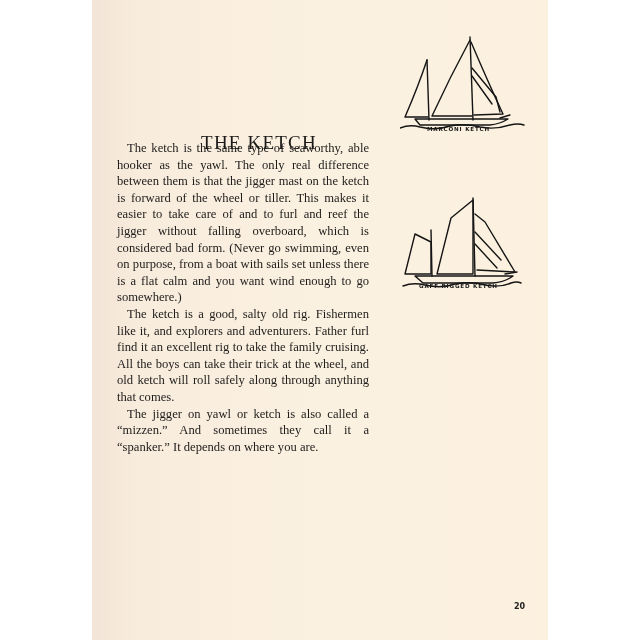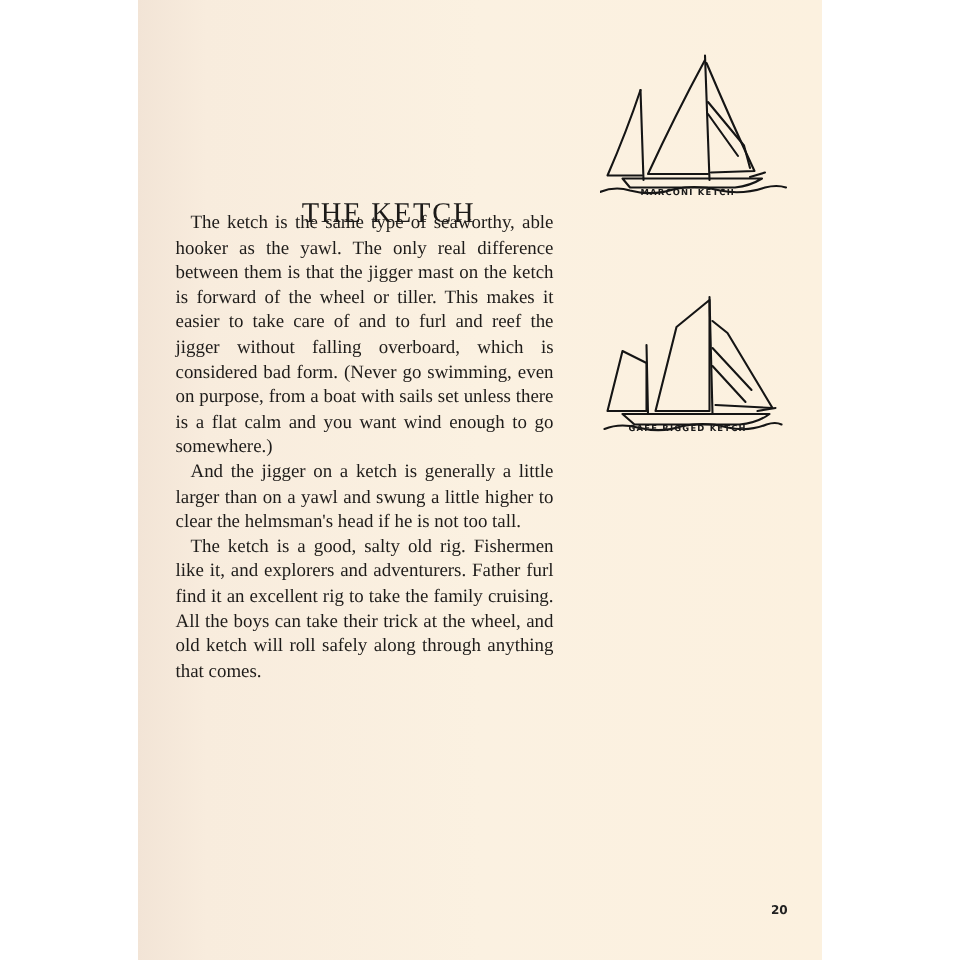--- a/index.html
+++ b/index.html
@@ -57,22 +57,22 @@
   </style>
 </head>
 <body>
 
 <div class="page"></div>
 
 <h1 class="title" style="margin:16px;font-weight:normal;">THE KETCH</h1>
 
 <div class="body-text">
   <p>The ketch is the same type of seaworthy, able hooker as the yawl.  The only real difference between them is that the jigger mast on the ketch is forward of the wheel or tiller. This makes it easier to take care of and to furl and reef the jigger without falling overboard, which is considered bad form.  (Never go swimming, even on purpose, from a boat with sails set unless there is a flat calm and you want wind enough to go somewhere.)</p>
-  <p>And the jigger on a ketch is generally a little larger than on a yawl and swung a little higher to clear the helmsman's head if he is not too tall.</p>
   <p>The ketch is a good, salty old rig.  Fishermen like it, and explorers and adventurers.  Father furl find it an excellent rig to take the family cruising.  All the boys can take their trick at the wheel, and old ketch will roll safely along through anything that comes.</p>
+  <p>The jigger on yawl or ketch is also called a “mizzen.”  And sometimes they call it a “spanker.”  It depends on where you are.</p>
 </div>
 
 <div class="fig" style="left:400px; top:32px;">
   <svg width="125" height="100" viewBox="0 0 125 100">
     <g fill="none" stroke="#151515" stroke-width="1.4" stroke-linejoin="round" stroke-linecap="round">
 
       <line x1="27" y1="28" x2="29" y2="88"></line>
       <path d="M27 28 Q18 55 5 85 L28 85"></path>
 
       <line x1="70" y1="5" x2="73" y2="88"></line>

